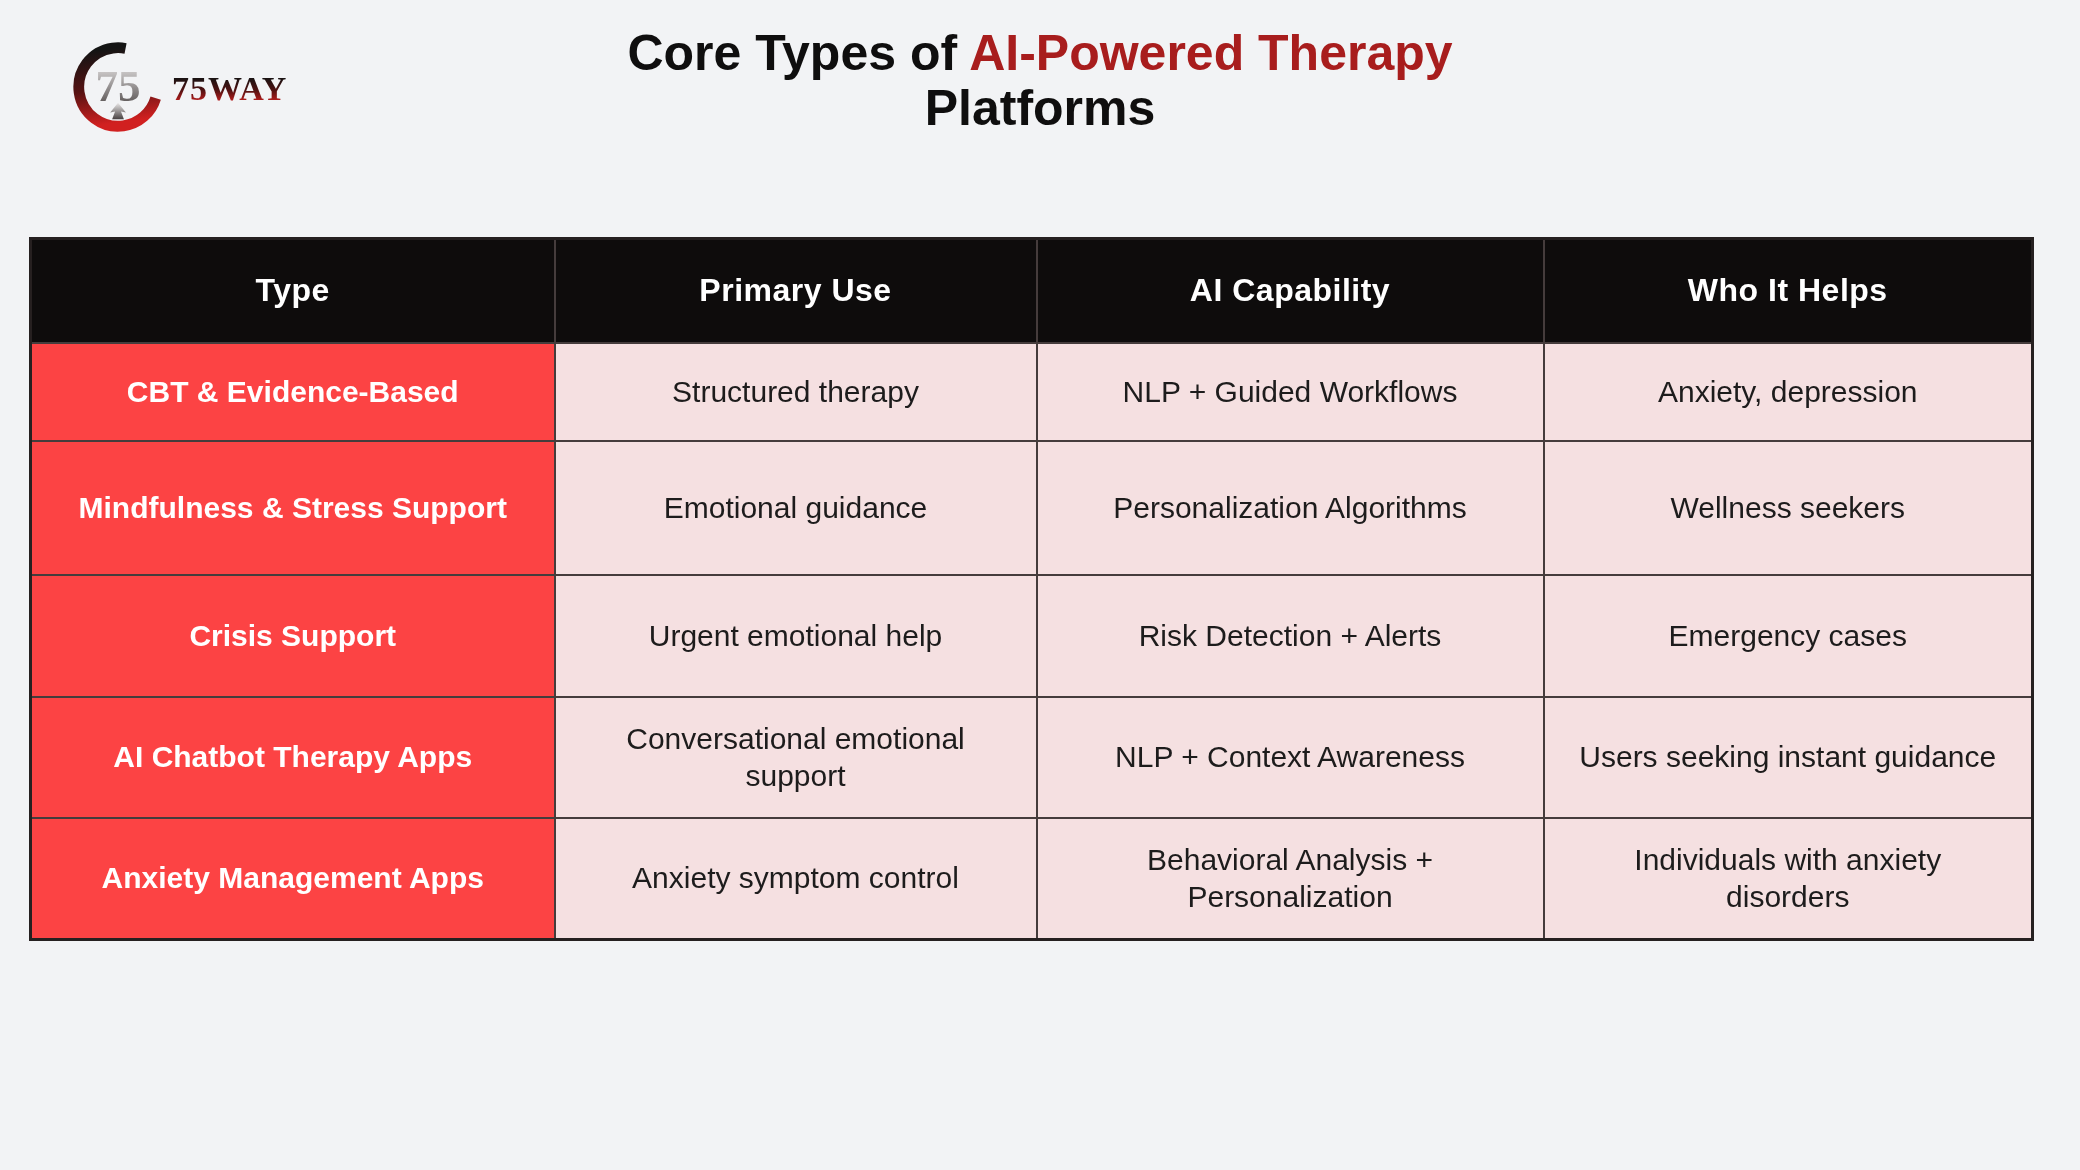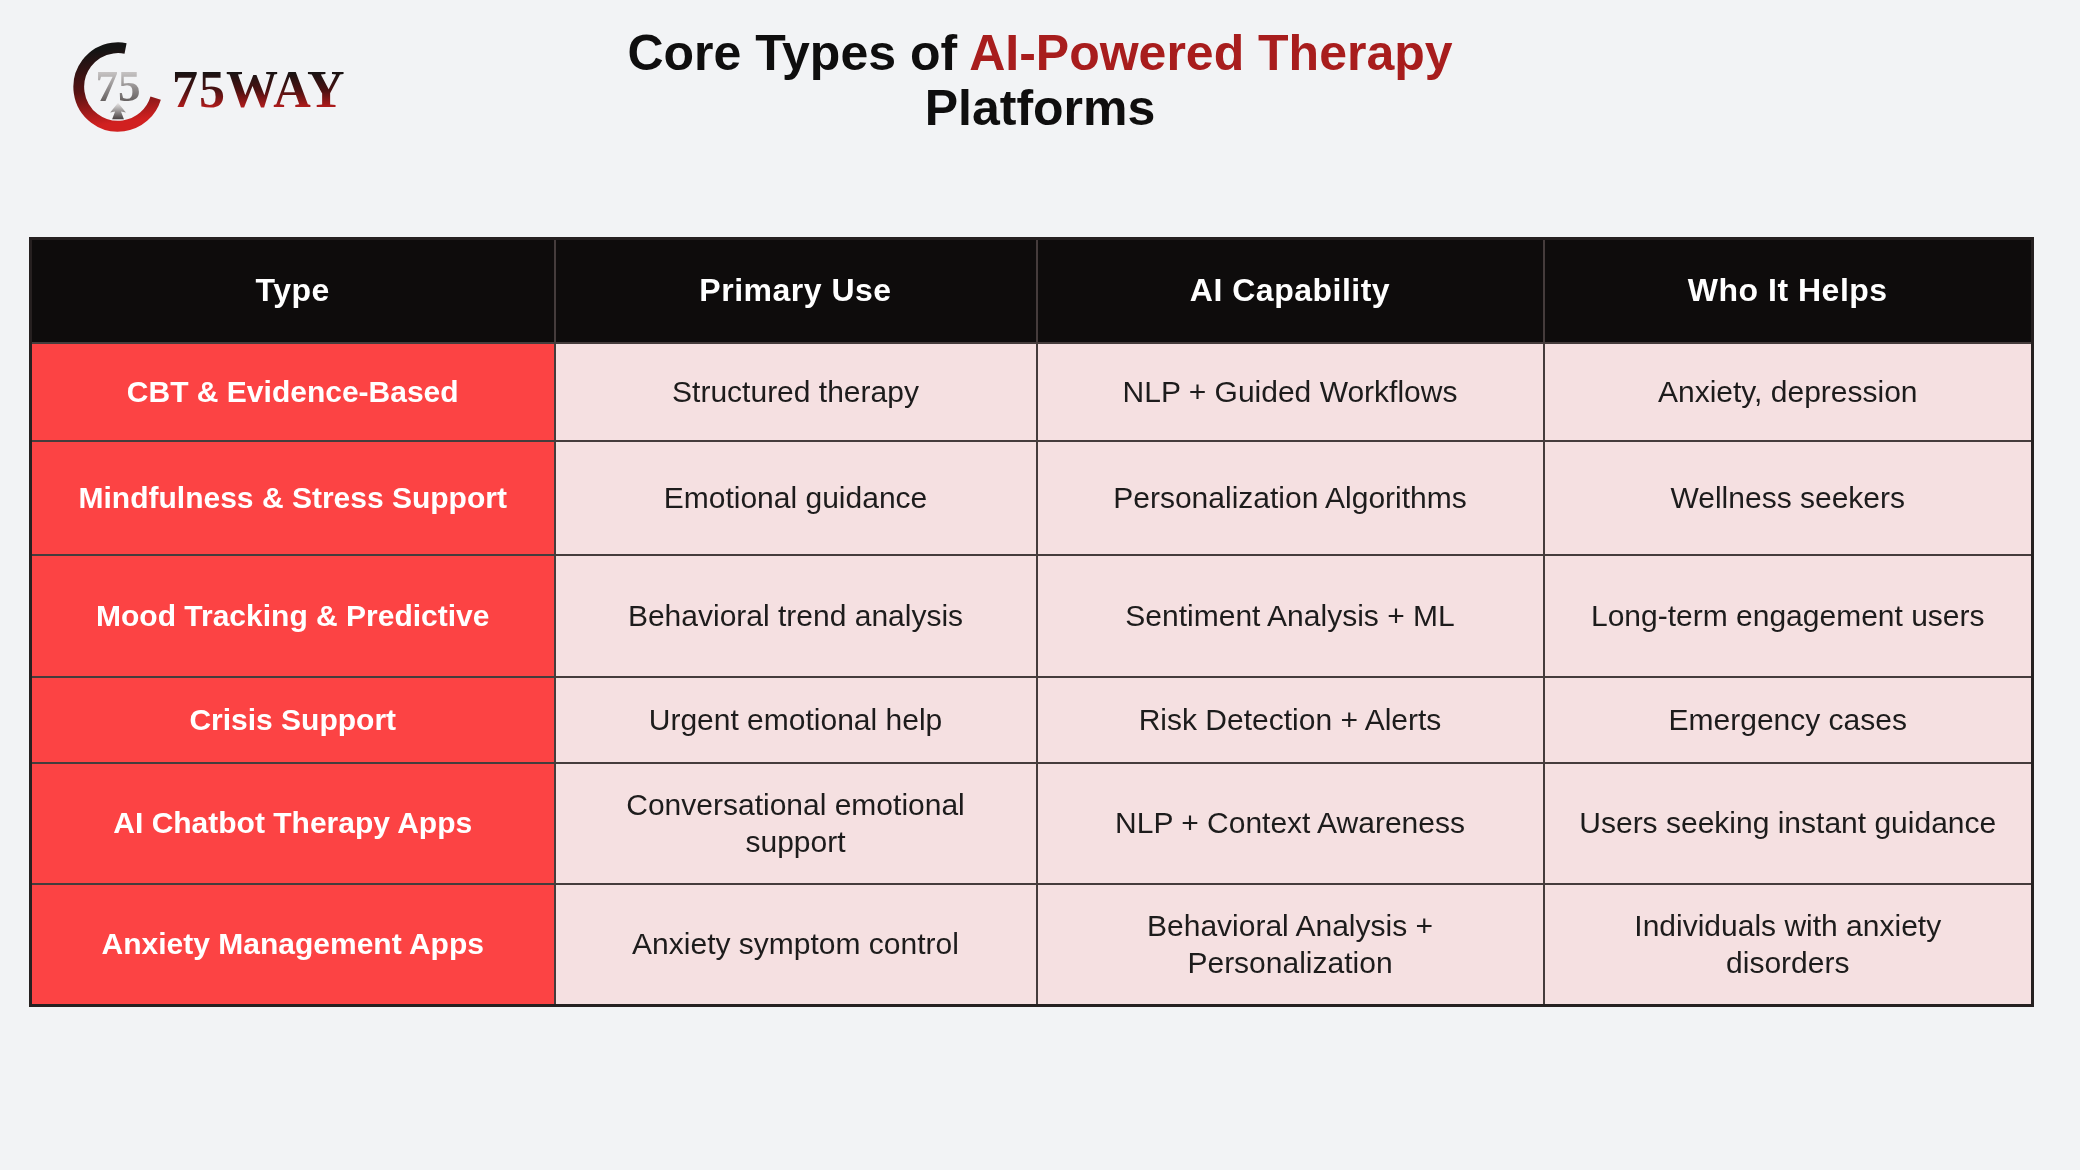--- a/index.html
+++ b/index.html
@@ -24,21 +24,21 @@
   }
 
   
   .logo{
     position:absolute;left:72px;top:32px;
     display:flex;align-items:center;gap:4px;
   }
   .logo svg{width:96px;height:106px;display:block;}
   .logo-text{
     font-family:"Liberation Serif", serif;
-    font-weight:700;font-size:52px;letter-spacing:1px;
+    font-weight:700;font-size:34px;letter-spacing:1px;
     background:linear-gradient(180deg,#131313 18%,#4d1111 52%,#c01d1d 84%);
     -webkit-background-clip:text;background-clip:text;color:transparent;
     transform:translateY(4px);
   }
 
   
   h1.title{
     position:absolute;top:26px;left:0;width:100%;
     margin:0;text-align:center;
     font-size:50px;line-height:1.1;font-weight:700;
@@ -66,21 +66,21 @@
   }
   td{
     background:var(--body-cell-bg);color:var(--body-cell-text);
     font-size:30px;line-height:1.25;
   }
   td.type{
     background:var(--type-cell-bg);color:var(--type-cell-text);
     font-weight:700;padding:6px 18px;
   }
   tbody tr:nth-child(1){height:98px;}
-  tbody tr:nth-child(2){height:114px;}
+  tbody tr:nth-child(2){height:134px;}
   tbody tr:nth-child(3){height:122px;}
   tbody tr:nth-child(4){height:86px;}
   tbody tr:nth-child(5){height:118px;}
   tbody tr:nth-child(6){height:118px;}
   tbody tr:nth-child(7){height:112px;}
 </style>
 </head>
 <body>
 
 <div class="logo">
@@ -130,26 +130,20 @@
       <td>NLP + Guided Workflows</td>
       <td>Anxiety, depression</td>
     </tr>
     <tr>
       <td class="type">Mindfulness &amp; Stress Support</td>
       <td>Emotional guidance</td>
       <td>Personalization Algorithms</td>
       <td>Wellness seekers</td>
     </tr>
     <tr>
-      <td class="type">Mood Tracking &amp; Predictive</td>
-      <td>Behavioral trend analysis</td>
-      <td>Sentiment Analysis + ML</td>
-      <td>Long-term engagement users</td>
-    </tr>
-    <tr>
       <td class="type">Crisis Support</td>
       <td>Urgent emotional help</td>
       <td>Risk Detection + Alerts</td>
       <td>Emergency cases</td>
     </tr>
     <tr>
       <td class="type">AI Chatbot Therapy Apps</td>
       <td>Conversational emotional support</td>
       <td>NLP + Context Awareness</td>
       <td>Users seeking instant guidance</td>

